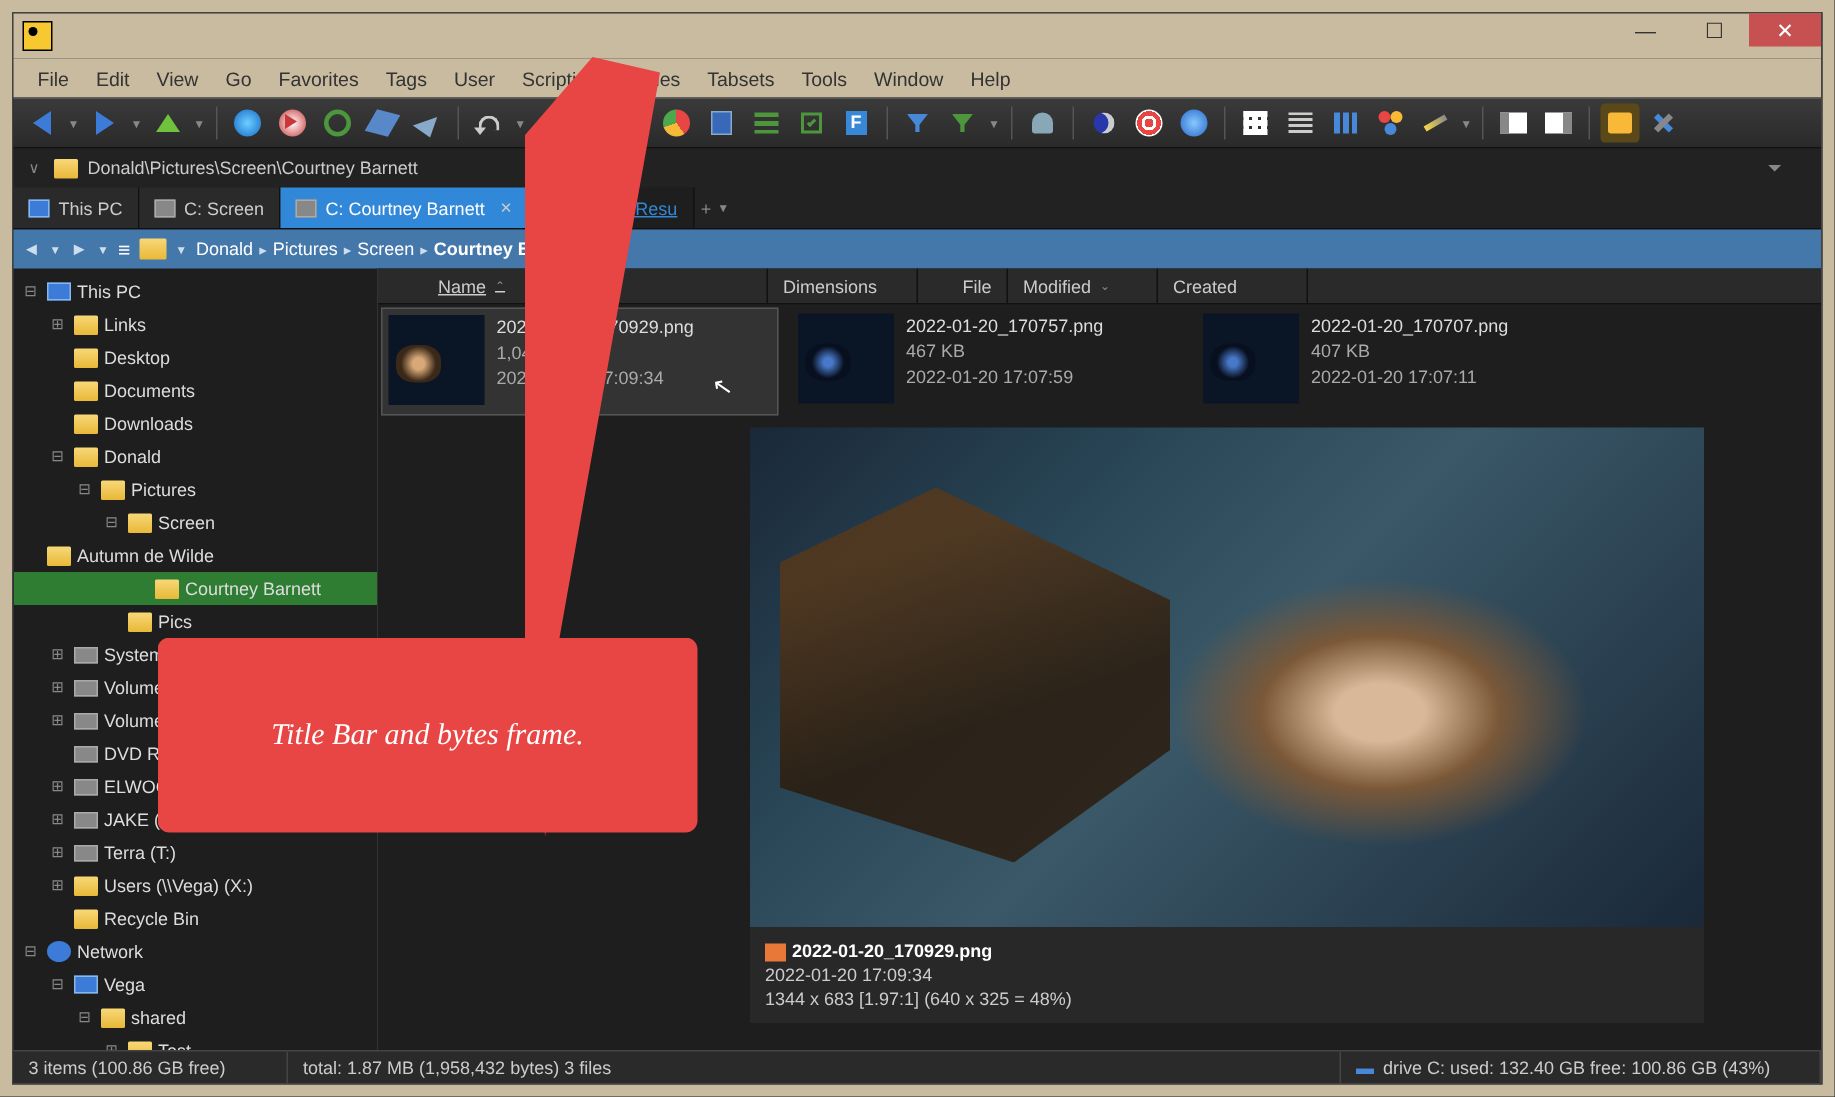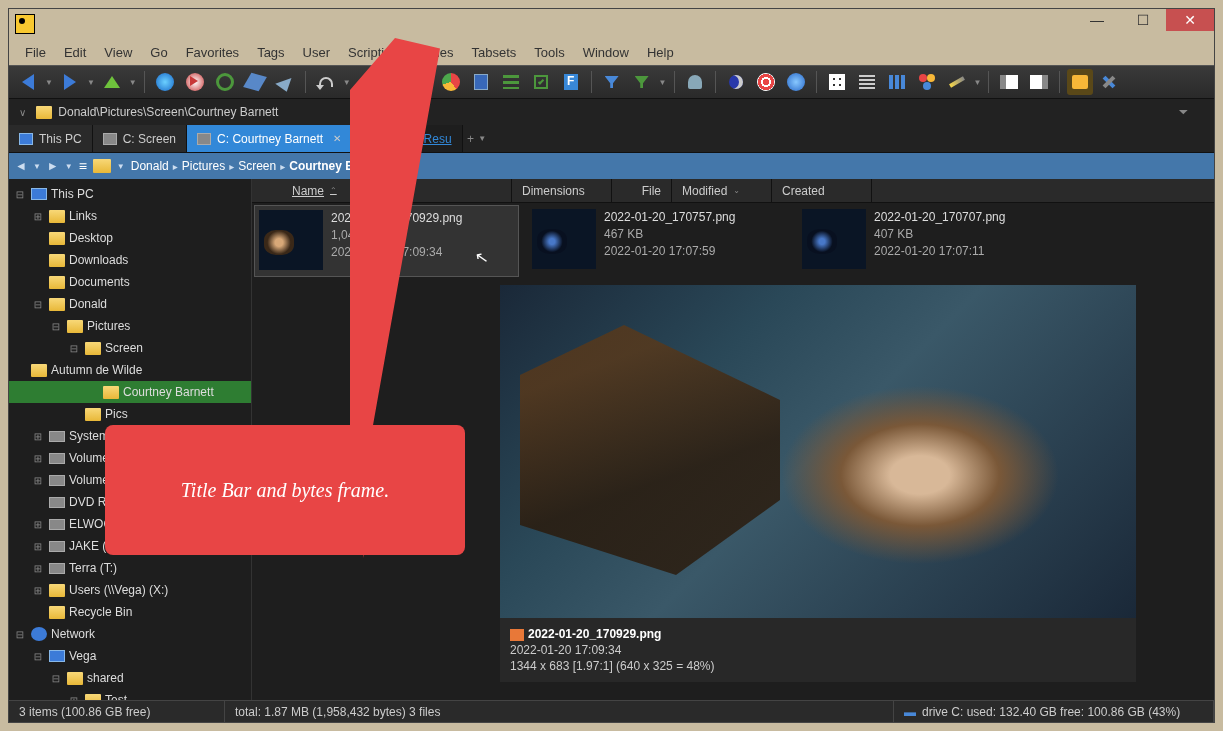--- a/index.html
+++ b/index.html
@@ -282,26 +282,26 @@
           <span class="label">Links</span>
         </div>
         <div class="tree-item" style="padding-left: 22px;">
           <span class="tree-toggle"></span>
           <div class="tree-icon f-icon"></div>
           <span class="label">Desktop</span>
         </div>
         <div class="tree-item" style="padding-left: 22px;">
           <span class="tree-toggle"></span>
           <div class="tree-icon f-icon"></div>
+          <span class="label">Documents</span>
+        </div>
+        <div class="tree-item" style="padding-left: 22px;">
+          <span class="tree-toggle"></span>
+          <div class="tree-icon f-icon"></div>
           <span class="label">Downloads</span>
-        </div>
-        <div class="tree-item" style="padding-left: 22px;">
-          <span class="tree-toggle"></span>
-          <div class="tree-icon f-icon"></div>
-          <span class="label">Documents</span>
         </div>
         <div class="tree-item" style="padding-left: 22px;">
           <span class="tree-toggle">⊟</span>
           <div class="tree-icon f-icon"></div>
           <span class="label">Donald</span>
         </div>
         <div class="tree-item" style="padding-left: 40px;">
           <span class="tree-toggle">⊟</span>
           <div class="tree-icon f-icon"></div>
           <span class="label">Pictures</span>
@@ -424,21 +424,21 @@
               <div class="fname">2022-01-20_170707.png</div>
               <div>407 KB</div>
               <div>2022-01-20 17:07:11</div>
             </div>
           </div>
         </div>
     </div>
   </div>
 
   <div class="status-bar">
-    <div class="status-seg" style="width:216px">3 items (100.86 GB free)</div>
+    <div class="status-seg" style="width:183px">3 items (100.86 GB free)</div>
     <div class="status-seg" style="flex:1">total: 1.87 MB (1,958,432 bytes)   3 files</div>
     <div class="status-seg" style="width:320px">
         <span style="color:#4888d8;margin-right:6px">▬</span>
         <span>drive C:   used: 132.40 GB   free: 100.86 GB (43%)</span>
       </div>
   </div>
 
 </div>
 
 <div class="preview-panel">

